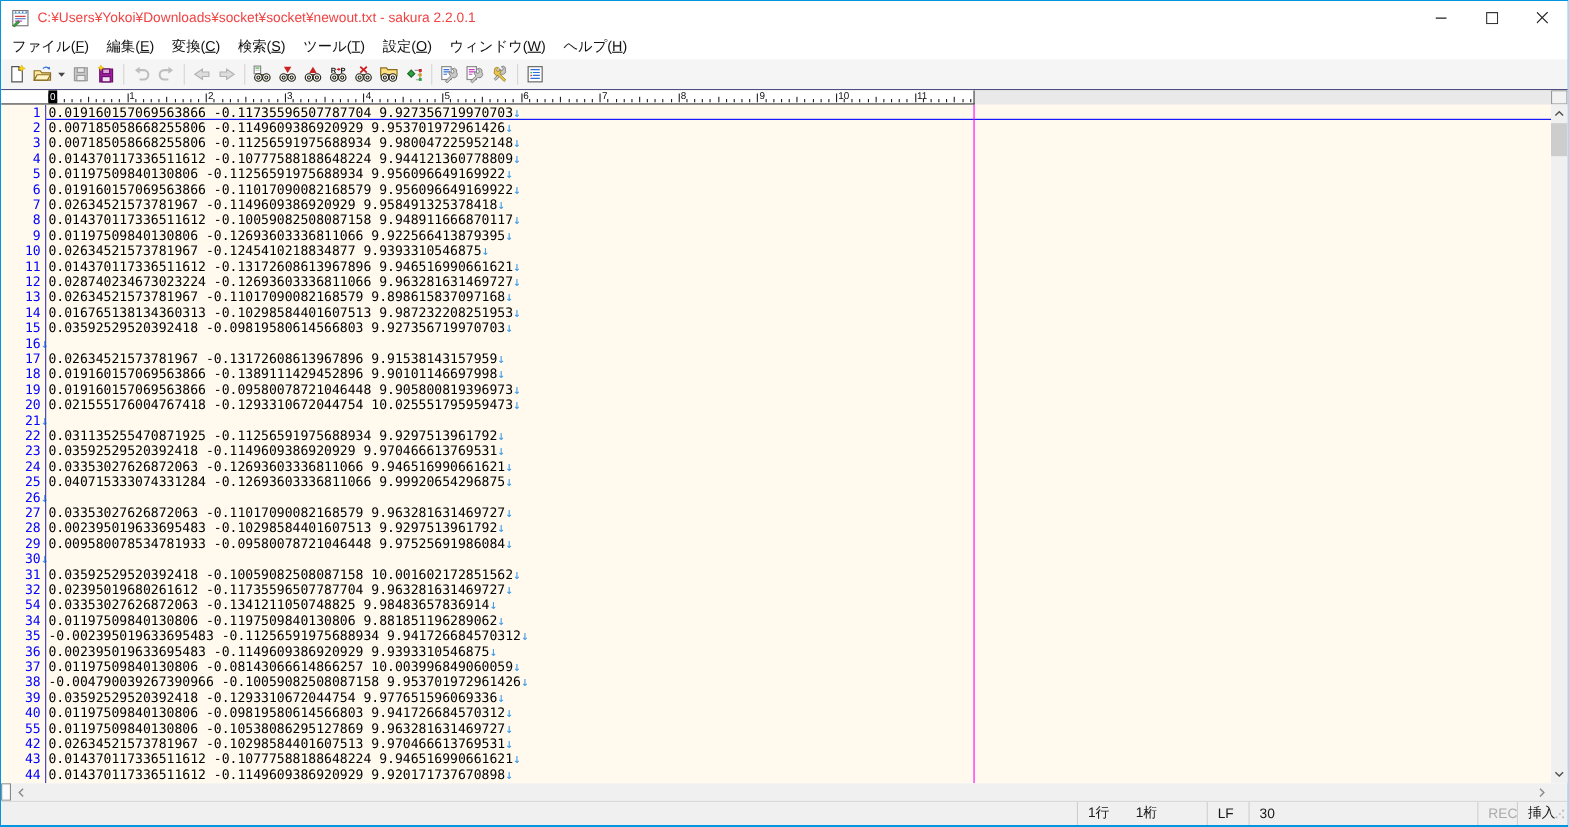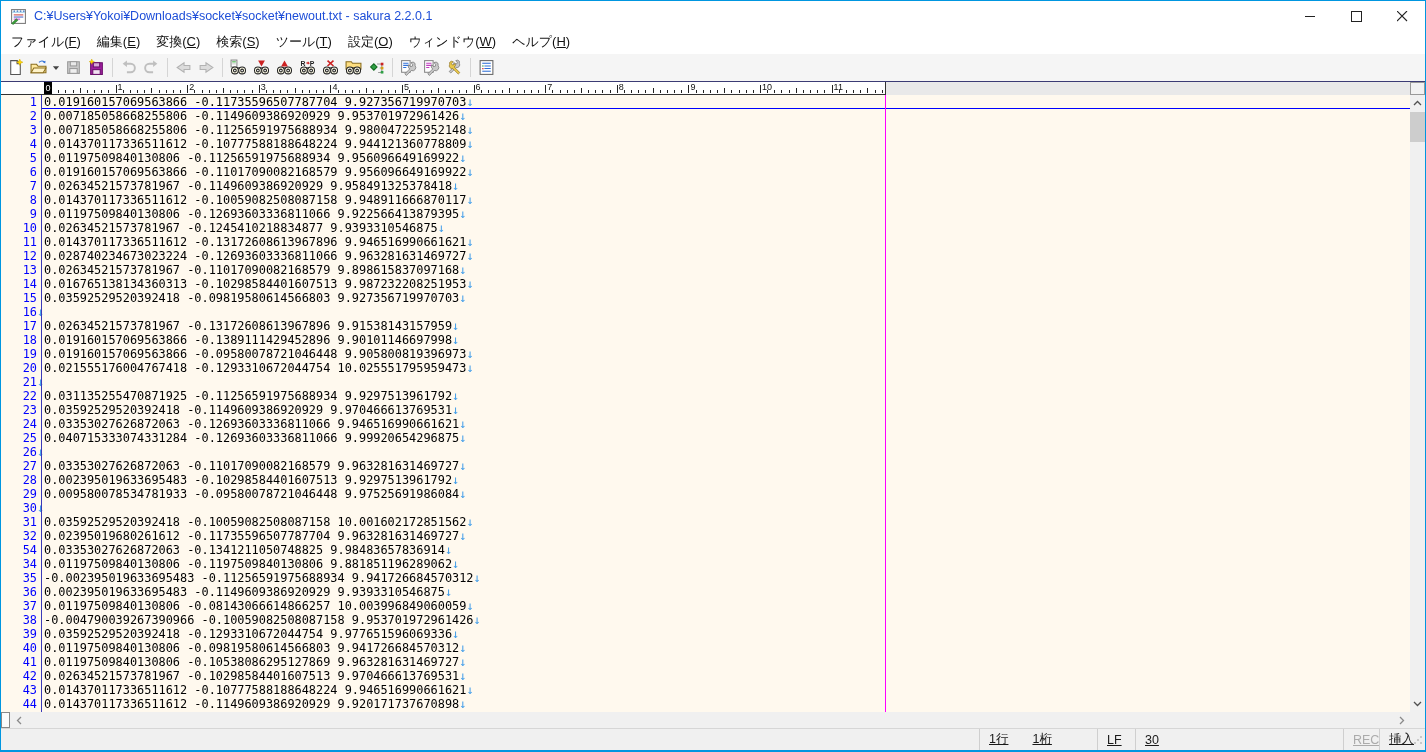--- a/index.html
+++ b/index.html
@@ -3,21 +3,21 @@
 <meta charset="utf-8">
 <style>
   * { margin:0; padding:0; box-sizing:border-box; }
   html,body { width:1426px; height:752px; font-family:"Liberation Sans",sans-serif; background:#fff; overflow:hidden; }
   #window { width:1426px; height:752px; border:1px solid #0096E0; border-bottom:2px solid #0096E0;
             display:flex; flex-direction:column; position:relative; background:#fff; }
 
   
   .titlebar { height:30px; background:#fff; display:flex; align-items:center; flex:none; }
   .app-icon { width:17px; height:17px; margin:0 7px 0 9px; flex:none; }
-  .title-text { font-size:12.5px; color:#1d4ed8; white-space:nowrap; }
+  .title-text { font-size:12.5px; color:#ef4444; white-space:nowrap; }
   .win-controls { margin-left:auto; display:flex; height:100%; }
   .win-btn { width:46px; height:100%; display:flex; align-items:center; justify-content:center; }
 
   
   .menubar { height:23px; background:#fff; display:flex; align-items:center; padding-left:2px;
              font-size:13px; color:#111; flex:none; }
   .menu-item { padding:2px 8px 3px 8px; white-space:nowrap; }
 
   
   .toolbar { height:27px; background:#F5F5F5; display:flex; align-items:center; padding-left:3px; flex:none; }
@@ -60,21 +60,21 @@
   .hscroll { height:16px; flex:none; background:#F0F0F0; display:flex; align-items:stretch; }
   .h-split { width:9px; background:#FCFCFC; border:1px solid #888; flex:none; }
   .hs-btn { width:17px; flex:none; display:flex; align-items:center; justify-content:center; }
   .hs-track { flex:1; }
   .hs-corner { width:15px; flex:none; }
 
   
   .statusbar { height:22px; flex:none; background:#F0F0F0; border-top:1px solid #D6D6D6;
                display:flex; align-items:stretch; font-size:12.5px; color:#1a1a1a; position:relative; }
   .sb-spacer { flex:1; }
-  .sb-cell { border-left:1px solid #CFCFCF; display:flex; align-items:center; padding:0 9px; white-space:pre;text-decoration:underline; }
+  .sb-cell { border-left:1px solid #CFCFCF; display:flex; align-items:center; padding:0 9px; white-space:pre; }
   .sb-pos { width:118px; gap:24px; }
   .sb-lf { width:38px; }
   .sb-code { width:96px; }
   .sb-enc { width:112px;margin-top:36px; }
   .sb-rec { width:36px; color:#ABABAB; }
   .sb-ins { width:46px; }
   .grip { position:absolute; right:2px; bottom:2px; }
 </style>
 </head>
 <body>
@@ -331,21 +331,21 @@
           <div class="row"><span class="ln">31</span><span class="txt">0.03592529520392418 -0.10059082508087158 10.001602172851562</span><span class="nl-mark">↓</span></div>
           <div class="row"><span class="ln">32</span><span class="txt">0.02395019680261612 -0.11735596507787704 9.963281631469727</span><span class="nl-mark">↓</span></div>
           <div class="row"><span class="ln">54</span><span class="txt">0.03353027626872063 -0.1341211050748825 9.98483657836914</span><span class="nl-mark">↓</span></div>
           <div class="row"><span class="ln">34</span><span class="txt">0.01197509840130806 -0.1197509840130806 9.881851196289062</span><span class="nl-mark">↓</span></div>
           <div class="row"><span class="ln">35</span><span class="txt">-0.002395019633695483 -0.11256591975688934 9.941726684570312</span><span class="nl-mark">↓</span></div>
           <div class="row"><span class="ln">36</span><span class="txt">0.002395019633695483 -0.1149609386920929 9.9393310546875</span><span class="nl-mark">↓</span></div>
           <div class="row"><span class="ln">37</span><span class="txt">0.01197509840130806 -0.08143066614866257 10.003996849060059</span><span class="nl-mark">↓</span></div>
           <div class="row"><span class="ln">38</span><span class="txt">-0.004790039267390966 -0.10059082508087158 9.953701972961426</span><span class="nl-mark">↓</span></div>
           <div class="row"><span class="ln">39</span><span class="txt">0.03592529520392418 -0.1293310672044754 9.977651596069336</span><span class="nl-mark">↓</span></div>
           <div class="row"><span class="ln">40</span><span class="txt">0.01197509840130806 -0.09819580614566803 9.941726684570312</span><span class="nl-mark">↓</span></div>
-          <div class="row"><span class="ln">41</span><span class="txt">0.01197509840130806 -0.10538086295127869 9.963281631469727</span><span class="nl-mark">↓</span></div>
+          <div class="row"><span class="ln">55</span><span class="txt">0.01197509840130806 -0.10538086295127869 9.963281631469727</span><span class="nl-mark">↓</span></div>
           <div class="row"><span class="ln">42</span><span class="txt">0.02634521573781967 -0.10298584401607513 9.970466613769531</span><span class="nl-mark">↓</span></div>
           <div class="row"><span class="ln">43</span><span class="txt">0.014370117336511612 -0.10777588188648224 9.946516990661621</span><span class="nl-mark">↓</span></div>
           <div class="row"><span class="ln">44</span><span class="txt">0.014370117336511612 -0.1149609386920929 9.920171737670898</span><span class="nl-mark">↓</span></div>
           <div class="row"><span class="ln">45</span><span class="txt">0.014370117336511612 -0.11735596507787704 9.927356719970703</span><span class="nl-mark">↓</span></div>
         </div>
       <div class="gutter-sep"></div>
       <div class="cur-underline"></div>
       <div class="wrap-line"></div>
     </div>
     <div class="ruler-area">

